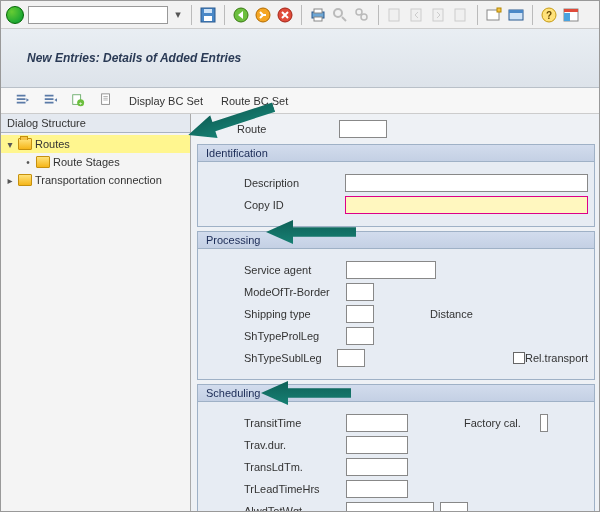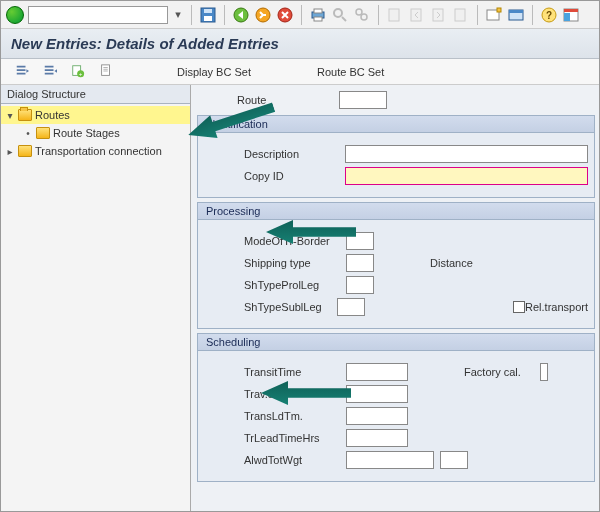--- a/index.html
+++ b/index.html
@@ -39,30 +39,30 @@
     font-size: 13px;
   }
   .ic svg { width:16px; height:16px; }
   .muted { opacity: .35; }
   
   .pagetitle {
     background: linear-gradient(#e9eef3,#dde3ea);
     padding: 6px 10px;
     border-bottom: 1px solid #b9c0c8;
   }
-  .pagetitle h1 { margin:0; font-size:15px; font-style:italic; font-weight:bold; color:#2a3a55; }
+  .pagetitle h1 { margin:16px; font-size:12px; font-style:italic; font-weight:bold; color:#2a3a55; }
   
   .apptoolbar {
     display:flex; align-items:center; gap:6px;
     padding: 3px 10px; height:26px;
     border-bottom: 1px solid #ccc;
     background:#f7f7f7;
   }
   .apptoolbar .tbtn { padding:2px 4px; cursor:default; }
-  .apptoolbar .txtbtn { padding:2px 6px;margin-left:48px; }
+  .apptoolbar .txtbtn { padding:2px 6px; }
   
   .split { display:flex; height: calc(512px - 28px - 30px - 26px - 2px); }
   .leftpane {
     width: 190px; border-right:1px solid #aaa; background:#f4f4f4;
     display:flex; flex-direction:column;
   }
   .lefthead {
     background:#e4e9f0; border-bottom:1px solid #a9b3c0;
     padding:3px 6px; font-size:11px;
   }
@@ -274,20 +274,24 @@
         </div>
       </div>
     </div>
 
     <div class="panel">
       <div class="phead">
             <span>Processing</span>
           </div>
       <div class="pbody">
         <div class="labelrow">
+          <span class="lbl">Service agent</span>
+          <input class="fld" style="width: 90px;" value="">
+        </div>
+        <div class="labelrow">
           <span class="lbl">ModeOfTr-Border</span>
           <input class="fld" style="width: 28px;" value="">
         </div>
         <div class="labelrow">
           <span class="lbl">Shipping type</span>
           <input class="fld" style="width: 28px;" value="">
           <span class="lbl2">Distance</span>
         </div>
         <div class="labelrow">
           <span class="lbl">ShTypeProlLeg</span>

